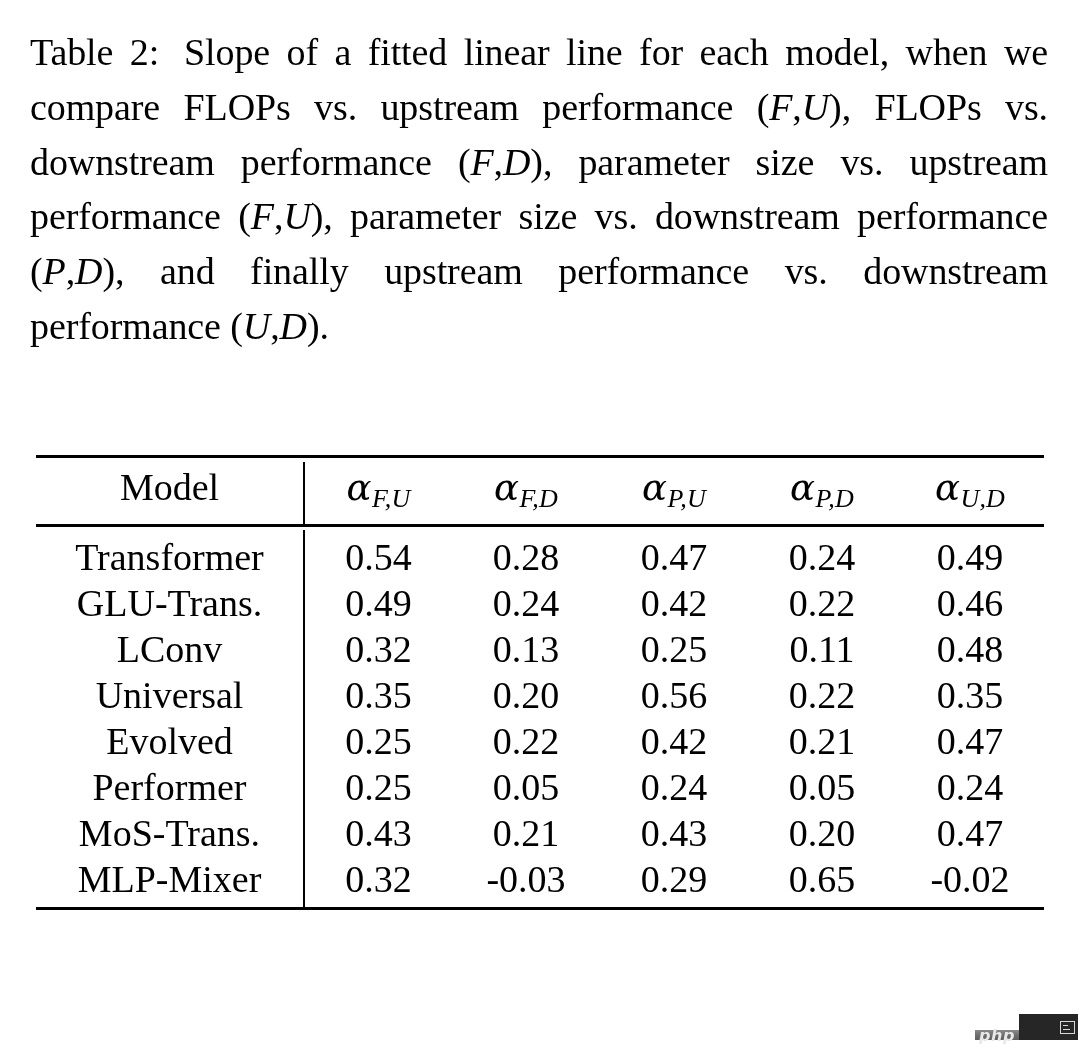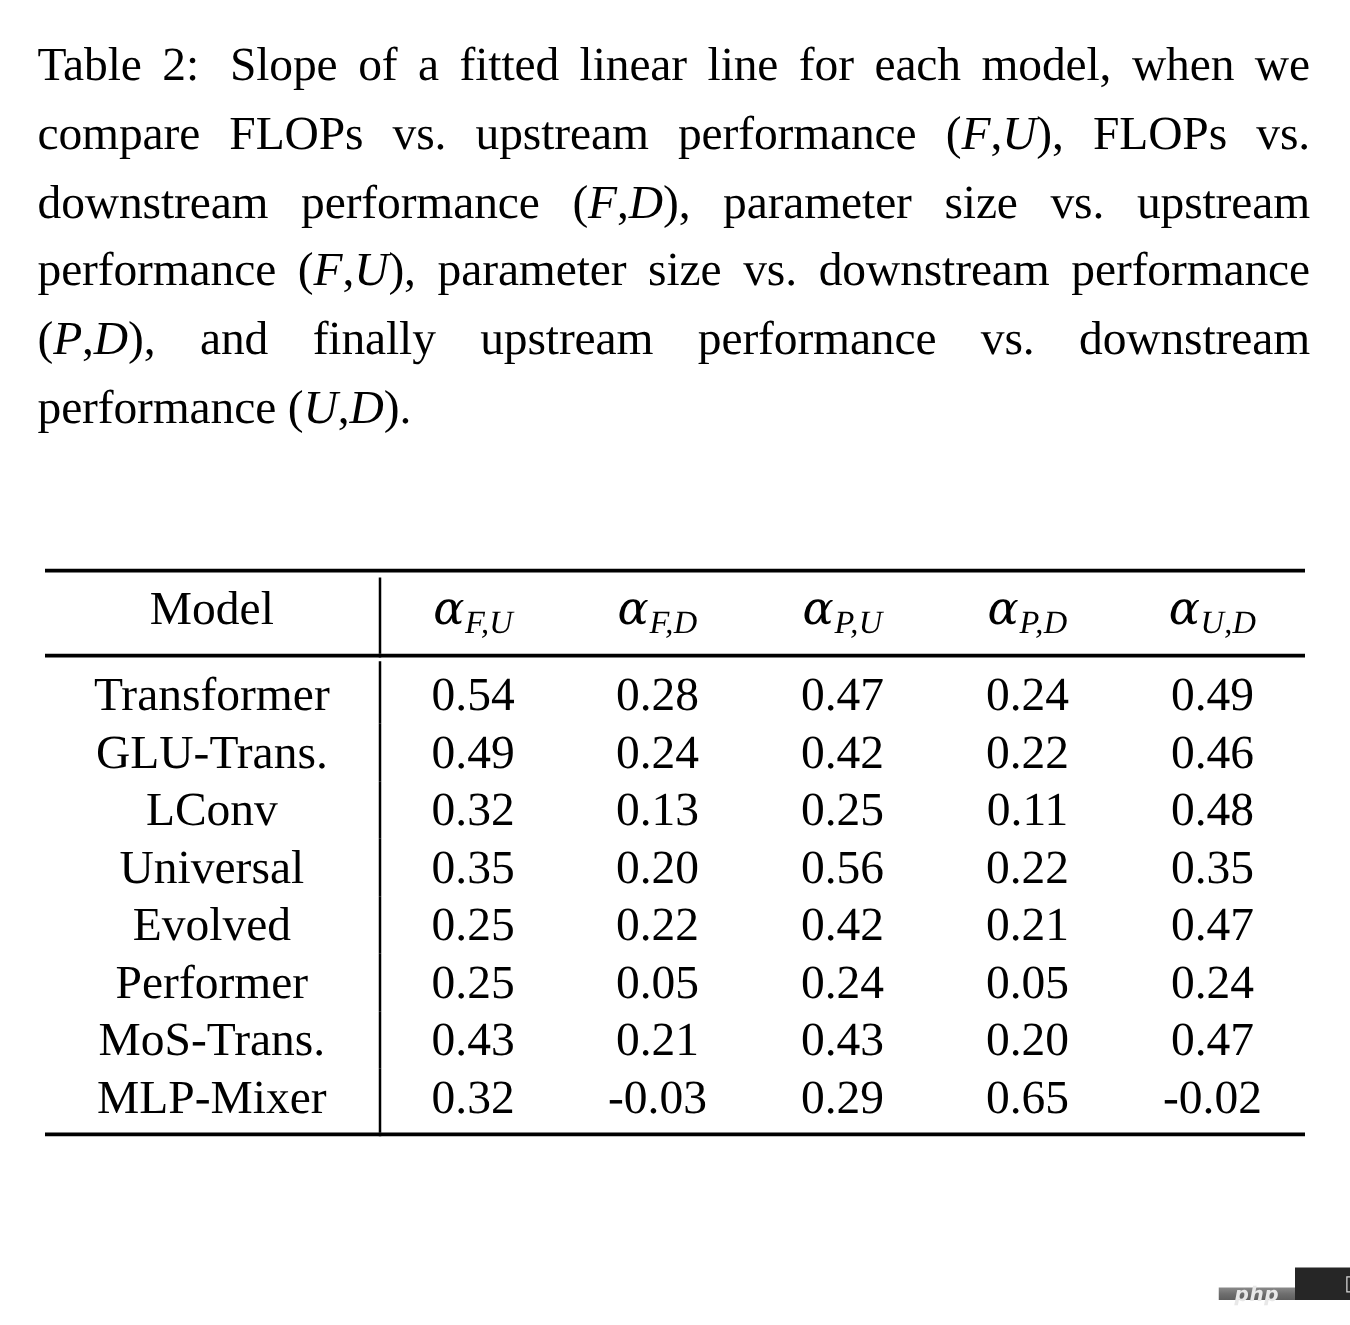--- a/index.html
+++ b/index.html
@@ -104,21 +104,21 @@
   
   .watermark {
     position: absolute;
     left: 975px;
     top: 1014px;
     height: 26px;
     display: flex;
     align-items: stretch;
   }
   .wm-php {
-    width: 61px;
+    width: 44px;
     background: linear-gradient(to bottom, #8a8a8a 0%, #6f6f6f 50%, #5e5e5e 100%);
     color: #e8e8e8;
     font-family: "DejaVu Sans", sans-serif;
     font-style: italic;
     font-size: 16px;
     font-weight: bold;
     display: flex;
     align-items: center;
     justify-content: center;
     letter-spacing: 0.5px;

